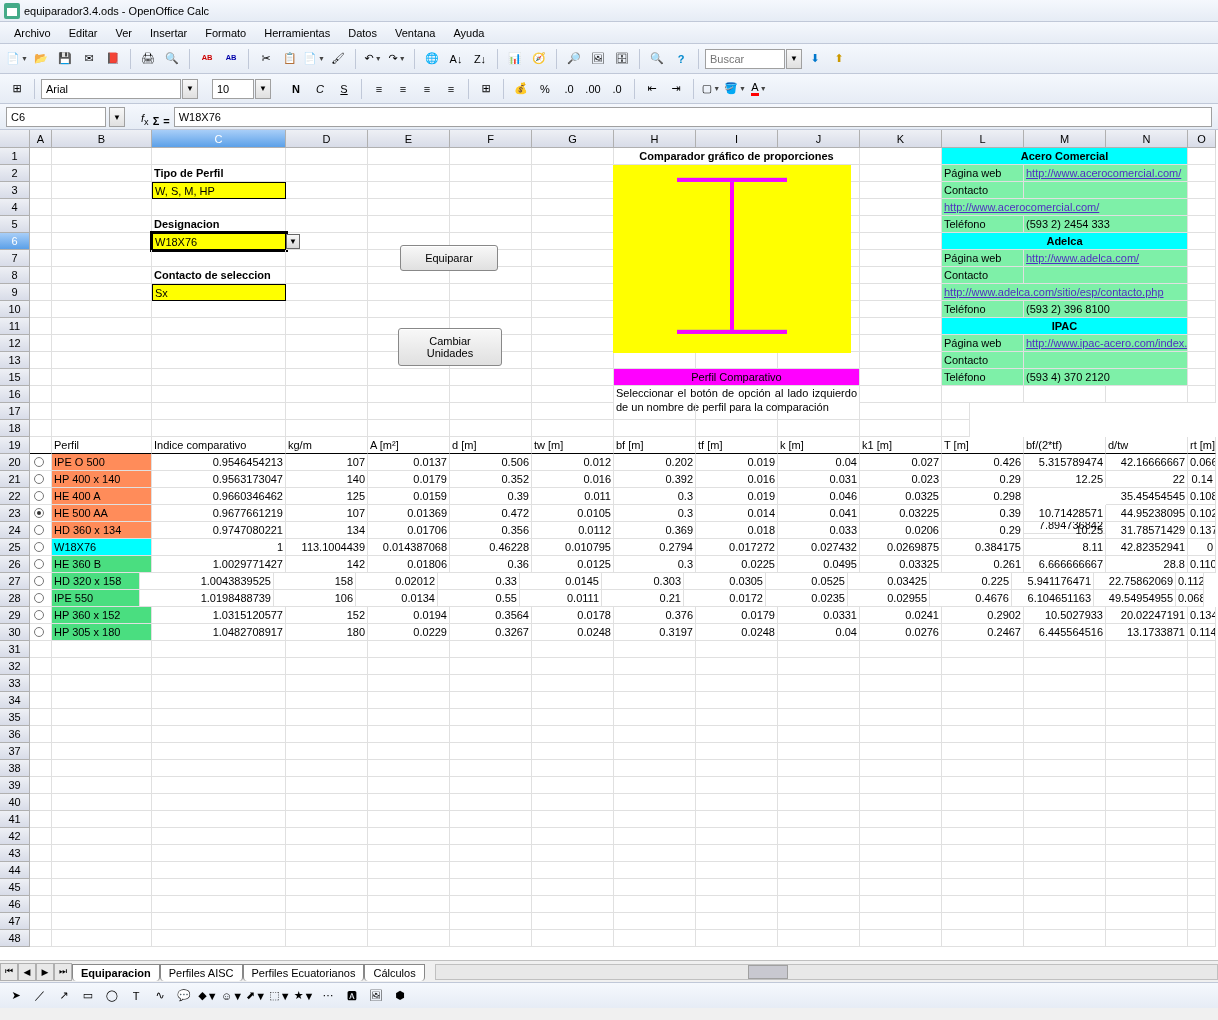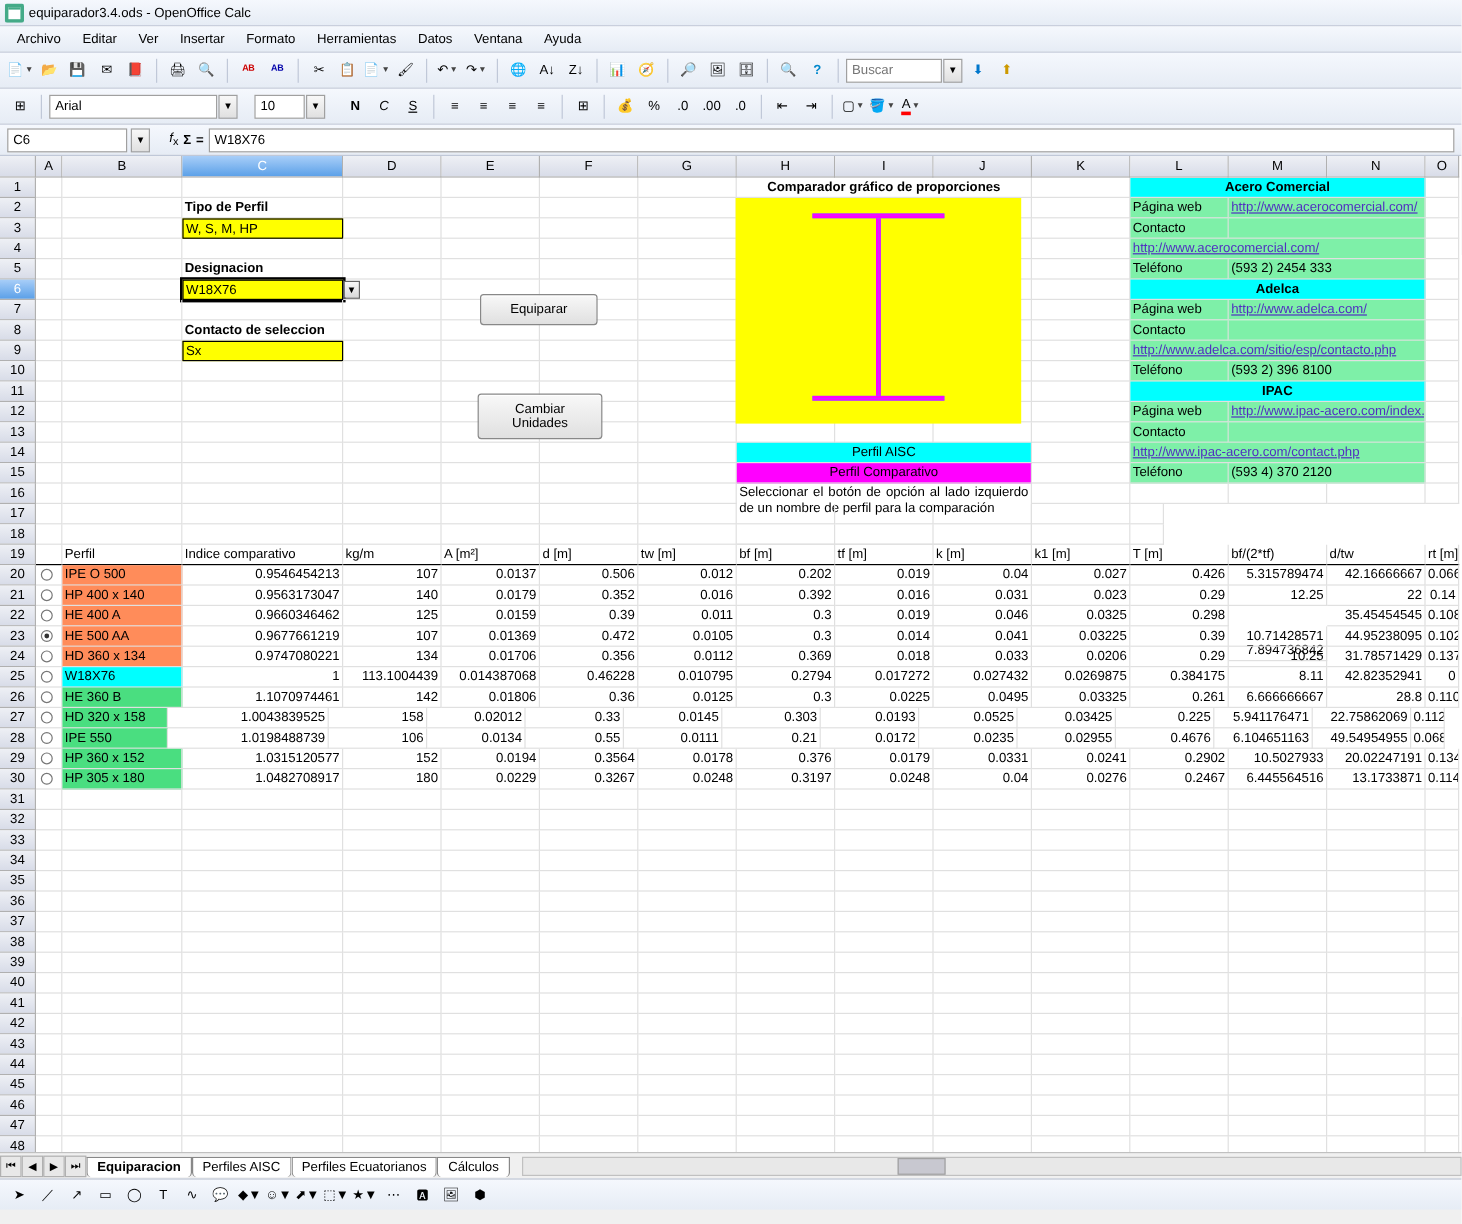--- a/index.html
+++ b/index.html
@@ -54,21 +54,21 @@
 .font-select { width: 140px; height: 20px; border: 1px solid #a0a0a0; background: white; padding: 0 4px; display: flex; align-items: center; }
 .size-select { width: 42px; height: 20px; border: 1px solid #a0a0a0; background: white; padding: 0 4px; display: flex; align-items: center; }
 .select-arrow {
   width: 16px; height: 20px; border: 1px solid #a0a0a0; background: linear-gradient(to bottom,#f8f8f8,#e0e0e0);
   display: flex; align-items: center; justify-content: center; font-size: 8px; margin-left: -1px;
 }
 .formulabar {
   height: 26px;
   background: linear-gradient(to bottom, #f5f8fd, #e6ecf5);
   display: flex;
-  align-items: center;
+  align-items: flex-end;
   padding: 2px 6px;
   gap: 4px;
   border-bottom: 1px solid #c0c8d8;
 }
 .namebox { width: 100px; height: 20px; border: 1px solid #a0a0a0; background: white; padding: 0 4px; display: flex; align-items: center; }
 .formula-input { flex: 1; height: 20px; border: 1px solid #a0a0a0; background: white; padding: 0 4px; display: flex; align-items: center; }
 .grid-area {
   position: relative;
   background: white;
   height: 830px;
@@ -525,34 +525,20 @@
         <div class="cell" style="width: 82px;"></div>
         <div class="cell" style="width: 82px;"></div>
         <div class="cell" style="width: 82px;"></div>
         <div class="cell" style="width: 82px;"></div>
         <div class="cell" style="width: 82px;"></div>
         <div class="cell bg-green2" style="width: 82px;">Contacto</div>
         <div class="cell bg-green2" style="width: 164px;"></div>
         <div class="cell" style="width: 28px;"></div>
       </div>
       <div class="row">
-        <div class="row-h">14</div>
-        <div class="cell" style="width: 22px;"></div>
-        <div class="cell" style="width: 100px;"></div>
-        <div class="cell" style="width: 134px;"></div>
-        <div class="cell" style="width: 82px;"></div>
-        <div class="cell" style="width: 82px;"></div>
-        <div class="cell" style="width: 82px;"></div>
-        <div class="cell" style="width: 82px;"></div>
-        <div class="cell bg-cyan tc" style="width: 246px;">Perfil AISC</div>
-        <div class="cell" style="width: 82px;"></div>
-        <div class="cell bg-green2" style="width: 246px;"><a class="link">http://www.ipac-acero.com/contact.php</a></div>
-        <div class="cell" style="width: 28px;"></div>
-      </div>
-      <div class="row">
         <div class="row-h">15</div>
         <div class="cell" style="width: 22px;"></div>
         <div class="cell" style="width: 100px;"></div>
         <div class="cell" style="width: 134px;"></div>
         <div class="cell" style="width: 82px;"></div>
         <div class="cell" style="width: 82px;"></div>
         <div class="cell" style="width: 82px;"></div>
         <div class="cell" style="width: 82px;"></div>
         <div class="cell bg-magenta tc" style="width: 246px;">Perfil Comparativo</div>
         <div class="cell" style="width: 82px;"></div>
@@ -729,21 +715,21 @@
         <div class="cell tr" style="width: 82px;">0.0269875</div>
         <div class="cell tr" style="width: 82px;">0.384175</div>
         <div class="cell tr" style="width: 82px;">8.11</div>
         <div class="cell tr" style="width: 82px;">42.82352941</div>
         <div class="cell tr" style="width: 28px;">0</div>
       </div>
       <div class="row">
         <div class="row-h">26</div>
         <div class="cell" style="width: 22px;"><span class="radio-dot"></span></div>
         <div class="cell bg-green" style="width: 100px;">HE 360 B</div>
-        <div class="cell tr" style="width: 134px;">1.1070974461</div>
+        <div class="cell tr" style="width: 134px;">1.0029771427</div>
         <div class="cell tr" style="width: 82px;">142</div>
         <div class="cell tr" style="width: 82px;">0.01806</div>
         <div class="cell tr" style="width: 82px;">0.36</div>
         <div class="cell tr" style="width: 82px;">0.0125</div>
         <div class="cell tr" style="width: 82px;">0.3</div>
         <div class="cell tr" style="width: 82px;">0.0225</div>
         <div class="cell tr" style="width: 82px;">0.0495</div>
         <div class="cell tr" style="width: 82px;">0.03325</div>
         <div class="cell tr" style="width: 82px;">0.261</div>
         <div class="cell tr" style="width: 82px;">6.666666667</div>
@@ -753,21 +739,21 @@
       <div class="row">
         <div class="row-h">27</div>
         <div class="cell" style="width: 22px;"><span class="radio-dot"></span></div>
         <div class="cell bg-green" style="width: 88px;">HD 320 x 158</div>
         <div class="cell tr" style="width: 134px;">1.0043839525</div>
         <div class="cell tr" style="width: 82px;">158</div>
         <div class="cell tr" style="width: 82px;">0.02012</div>
         <div class="cell tr" style="width: 82px;">0.33</div>
         <div class="cell tr" style="width: 82px;">0.0145</div>
         <div class="cell tr" style="width: 82px;">0.303</div>
-        <div class="cell tr" style="width: 82px;">0.0193</div>
+        <div class="cell tr" style="width: 82px;">0.0305</div>
         <div class="cell tr" style="width: 82px;">0.0525</div>
         <div class="cell tr" style="width: 82px;">0.03425</div>
         <div class="cell tr" style="width: 82px;">0.225</div>
         <div class="cell tr" style="width: 82px;">5.941176471</div>
         <div class="cell tr" style="width: 82px;">22.75862069</div>
         <div class="cell tr" style="width: 28px;">0.112</div>
       </div>
       <div class="row">
         <div class="row-h">28</div>
         <div class="cell" style="width: 22px;"><span class="radio-dot"></span></div>

